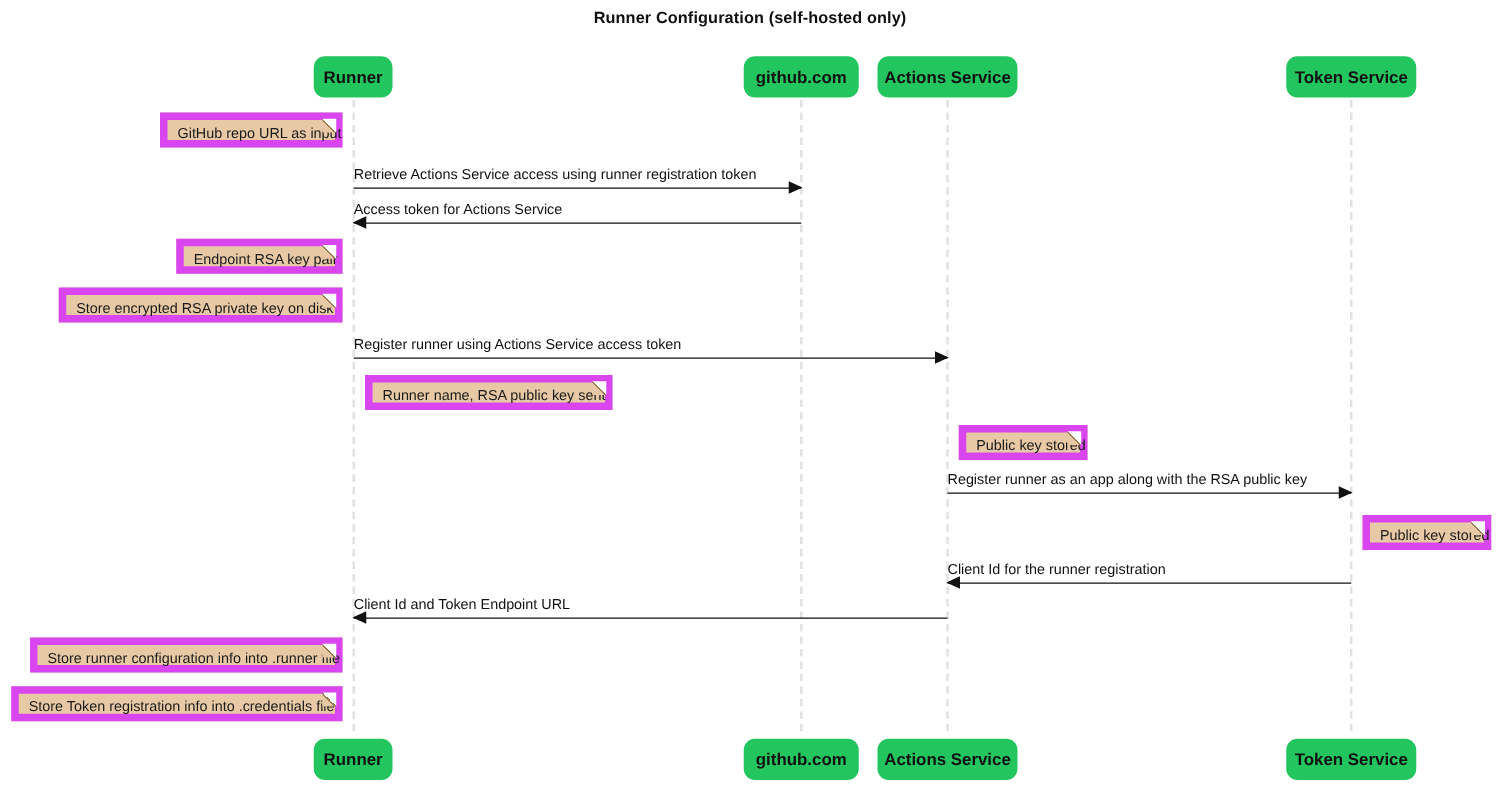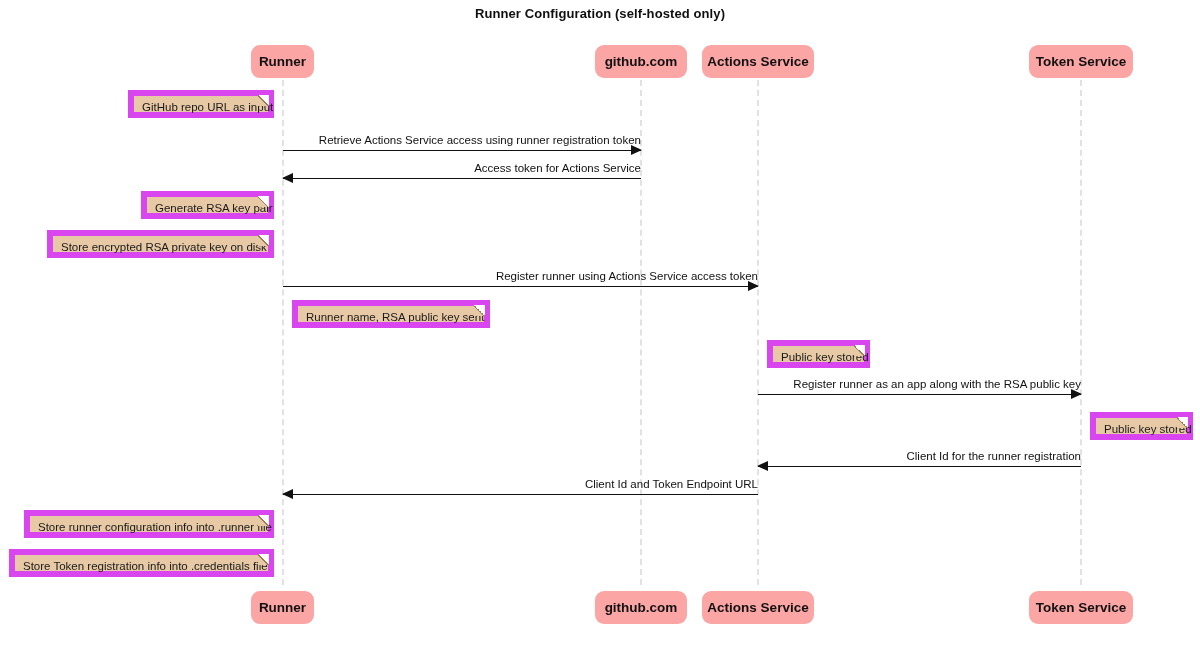--- a/index.html
+++ b/index.html
@@ -30,21 +30,21 @@
     width:0;
     border-left:2px dashed #e2e2e2;
     top:80px;
     height:505px;
   }
 
   
   .participant{
     position:absolute;
     height:33px;
-    background:#fca5a5;
+    background:#22c55e;
     border-radius:9px;
     display:flex;
     align-items:center;
     justify-content:center;
     font-size:13.5px;
     font-weight:bold;
     color:#111;
     white-space:nowrap;
     box-sizing:border-box;
     padding:0 13px;
@@ -74,21 +74,21 @@
   .msg{position:absolute;height:0;}
   .msg .line{
     position:absolute;
     left:0;right:0;top:0;
     border-top:1.4px solid #111;
   }
   .msg .label{
     position:absolute;
     left:0;right:0;
     bottom:4px;
-    text-align:right;
+    text-align:left;
     font-size:11.5px;
     color:#111;
     white-space:nowrap;
   }
   .msg .head{
     position:absolute;
     top:-5px;
     width:0;height:0;
     border-top:5.5px solid transparent;
     border-bottom:5.5px solid transparent;
@@ -153,20 +153,20 @@
       <div class="line"></div>
       <div class="head"></div>
       <div class="label">Client Id for the runner registration</div>
     </div>
     <div class="msg left" style="left: 283px; width: 475px; top: 494px;">
       <div class="line"></div>
       <div class="head"></div>
       <div class="label">Client Id and Token Endpoint URL</div>
     </div>
     <div class="note" style="left: 128px; top: 90px; width: 146px; height: 28px;"><span>GitHub repo URL as input</span></div>
-    <div class="note" style="left: 141px; top: 191px; width: 133px; height: 28px;"><span>Generate RSA key pair</span></div>
+    <div class="note" style="left: 141px; top: 191px; width: 133px; height: 28px;"><span>Endpoint RSA key pair</span></div>
     <div class="note" style="left: 47px; top: 230px; width: 227px; height: 28px;"><span>Store encrypted RSA private key on disk</span></div>
     <div class="note" style="left: 292px; top: 300px; width: 198px; height: 28px;"><span>Runner name, RSA public key sent</span></div>
     <div class="note" style="left: 767px; top: 340px; width: 103px; height: 28px;"><span>Public key stored</span></div>
     <div class="note" style="left: 1090px; top: 412px; width: 103px; height: 28px;"><span>Public key stored</span></div>
     <div class="note" style="left: 24px; top: 510px; width: 250px; height: 28px;"><span>Store runner configuration info into .runner file</span></div>
     <div class="note" style="left: 9px; top: 549px; width: 265px; height: 28px;"><span>Store Token registration info into .credentials file</span></div>
   </div>
 
 </body></html>

